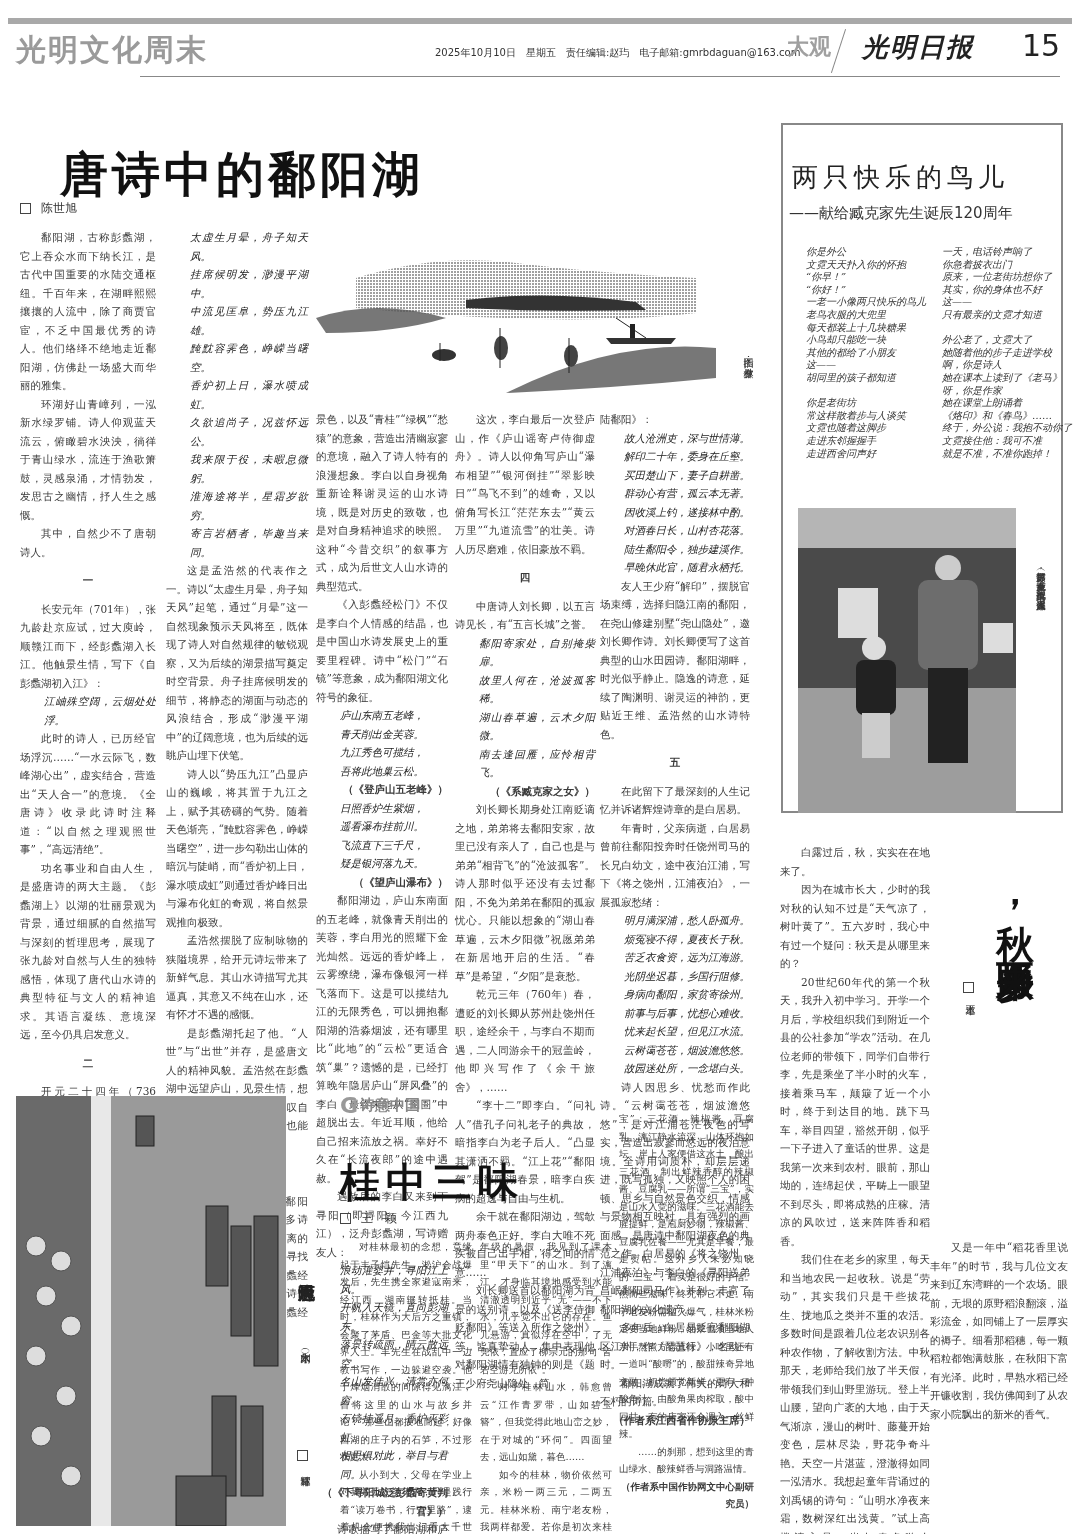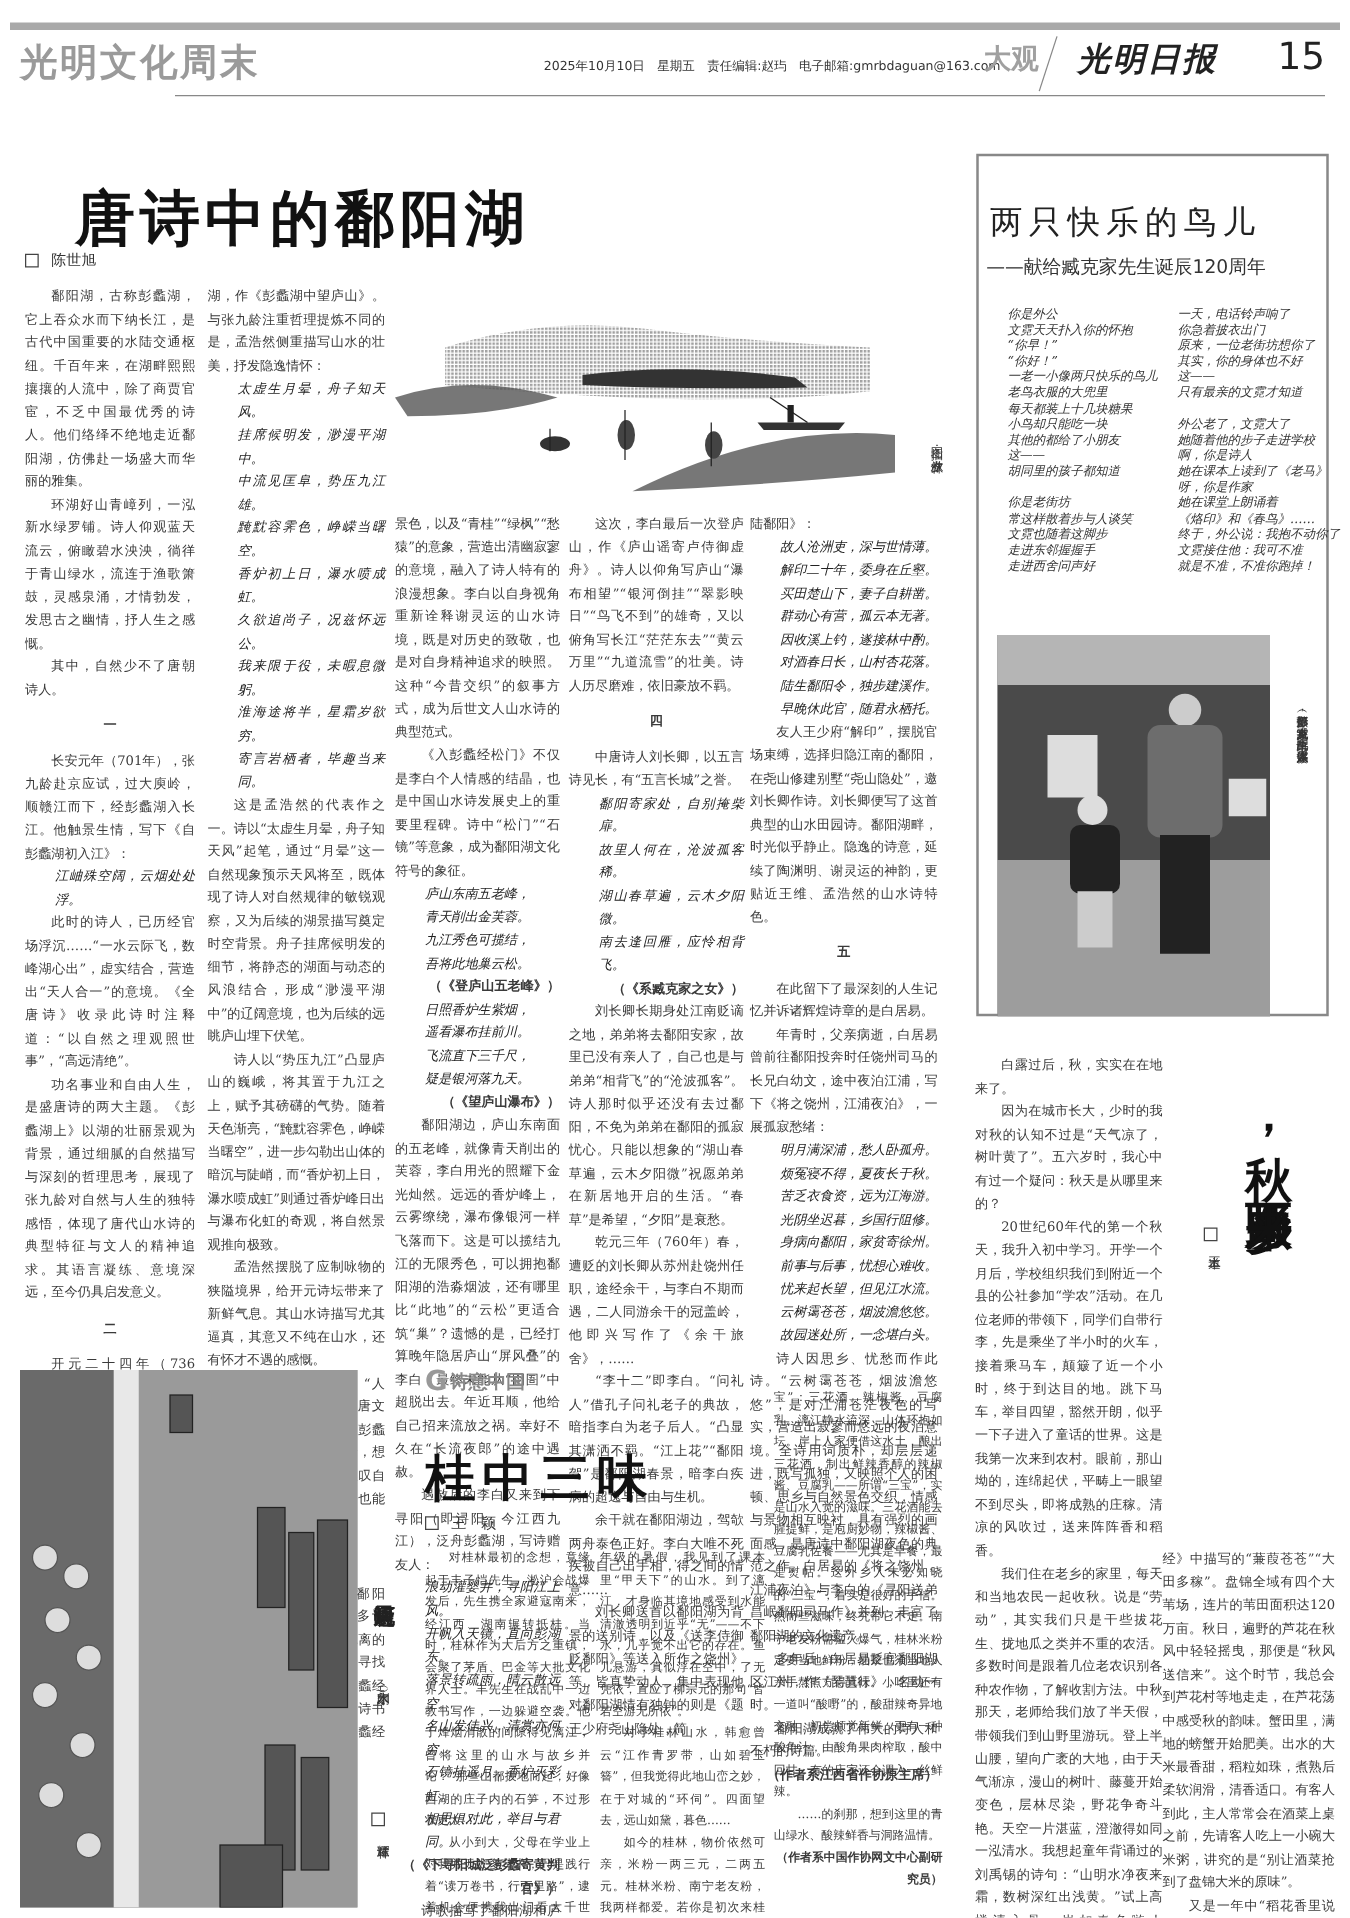--- a/index.html
+++ b/index.html
@@ -72,21 +72,20 @@
   <div class="sec">一</div>
   <p>长安元年（701年），张九龄赴京应试，过大庾岭，顺赣江而下，经彭蠡湖入长江。他触景生情，写下《自彭蠡湖初入江》：</p>
   <div class="poem">江岫殊空阔，云烟处处浮。</div>
   <p>此时的诗人，已历经官场浮沉……“一水云际飞，数峰湖心出”，虚实结合，营造出“天人合一”的意境。《全唐诗》收录此诗时注释道：“以自然之理观照世事”，“高远清绝”。</p>
   <p>功名事业和自由人生，是盛唐诗的两大主题。《彭蠡湖上》以湖的壮丽景观为背景，通过细腻的自然描写与深刻的哲理思考，展现了张九龄对自然与人生的独特感悟，体现了唐代山水诗的典型特征与文人的精神追求。其语言凝练、意境深远，至今仍具启发意义。</p>
   <div class="sec">二</div>
   <p>开元二十四年（736年），在张九龄幕府任职的孟浩然途经彭蠡</p>
 </div>
 
 <div class="col" style="left:166px;top:228px;width:142px;">
-  <p style="text-indent:0">湖，作《彭蠡湖中望庐山》。与张九龄注重哲理提炼不同的是，孟浩然侧重描写山水的壮美，抒发隐逸情怀：</p>
   <div class="poem">太虚生月晕，舟子知天风。</div>
   <div class="poem">挂席候明发，渺漫平湖中。</div>
   <div class="poem">中流见匡阜，势压九江雄。</div>
   <div class="poem">黤黕容霁色，峥嵘当曙空。</div>
   <div class="poem">香炉初上日，瀑水喷成虹。</div>
   <div class="poem">久欲追尚子，况兹怀远公。</div>
   <div class="poem">我来限于役，未暇息微躬。</div>
   <div class="poem">淮海途将半，星霜岁欲穷。</div>
   <div class="poem">寄言岩栖者，毕趣当来同。</div>
   <p>这是孟浩然的代表作之一。诗以“太虚生月晕，舟子知天风”起笔，通过“月晕”这一自然现象预示天风将至，既体现了诗人对自然规律的敏锐观察，又为后续的湖景描写奠定时空背景。舟子挂席候明发的细节，将静态的湖面与动态的风浪结合，形成“渺漫平湖中”的辽阔意境，也为后续的远眺庐山埋下伏笔。</p>
@@ -246,21 +245,20 @@
   <p>白露过后，秋，实实在在地来了。</p>
   <p>因为在城市长大，少时的我对秋的认知不过是“天气凉了，树叶黄了”。五六岁时，我心中有过一个疑问：秋天是从哪里来的？</p>
   <p>20世纪60年代的第一个秋天，我升入初中学习。开学一个月后，学校组织我们到附近一个县的公社参加“学农”活动。在几位老师的带领下，同学们自带行李，先是乘坐了半小时的火车，接着乘马车，颠簸了近一个小时，终于到达目的地。跳下马车，举目四望，豁然开朗，似乎一下子进入了童话的世界。这是我第一次来到农村。眼前，那山坳的，连绵起伏，平畴上一眼望不到尽头，即将成熟的庄稼。清凉的风吹过，送来阵阵香和稻香。</p>
   <p>我们住在老乡的家里，每天和当地农民一起收秋。说是“劳动”，其实我们只是干些拔花生、拢地瓜之类并不重的农活。多数时间是跟着几位老农识别各种农作物，了解收割方法。中秋那天，老师给我们放了半天假，带领我们到山野里游玩。登上半山腰，望向广袤的大地，由于天气渐凉，漫山的树叶、藤蔓开始变色，层林尽染，野花争奇斗艳。天空一片湛蓝，澄澈得如同一泓清水。我想起童年背诵过的刘禹锡的诗句：“山明水净夜来霜，数树深红出浅黄。”试上高楼清入骨，岂如春色嗾人狂。”那一刻，我突然意识到，秋，从乡野而来。</p>
 
 </div>
 <div class="autumn-title">秋，从乡野而来</div>
 <div class="box" style="position:absolute;left:963px;top:982px;"></div>
 <div class="autumn-author">王本道</div>
 <div class="col" style="left:930px;top:1238px;width:138px;">
-  <p style="text-indent:0">经》中描写的“蒹葭苍苍”“大田多稼”。盘锦全域有四个大苇场，连片的苇田面积达120万亩。秋日，遍野的芦花在秋风中轻轻摇曳，那便是“秋风送信来”。这个时节，我总会到芦花村等地走走，在芦花荡中感受秋的韵味。蟹田里，满地的螃蟹开始肥美。出水的大米最香甜，稻粒如珠，煮熟后柔软润滑，清香适口。有客人到此，主人常常会在酒菜上桌之前，先请客人吃上一小碗大米粥，讲究的是“别让酒菜抢到了盘锦大米的原味”。</p>
   <p>又是一年中“稻花香里说丰年”的时节，我与几位文友来到辽东湾畔的一个农场。眼前，无垠的原野稻浪翻滚，溢彩流金，如同铺上了一层厚实的褥子。细看那稻穗，每一颗稻粒都饱满鼓胀，在秋阳下富有光泽。此时，早熟水稻已经开镰收割，我仿佛闻到了从农家小院飘出的新米的香气。</p>
 
 </div>
 
 <svg class="canal-photo" viewBox="0 0 270 430">
   <rect width="270" height="430" fill="#9a9a9a"></rect>
   <rect x="0" y="0" width="75" height="430" fill="#6a6a6a"></rect>
   <rect x="75" y="0" width="20" height="430" fill="#e8e8e8"></rect>
   <g fill="#ddd" stroke="#555">
     <circle cx="20" cy="150" r="10"></circle>

